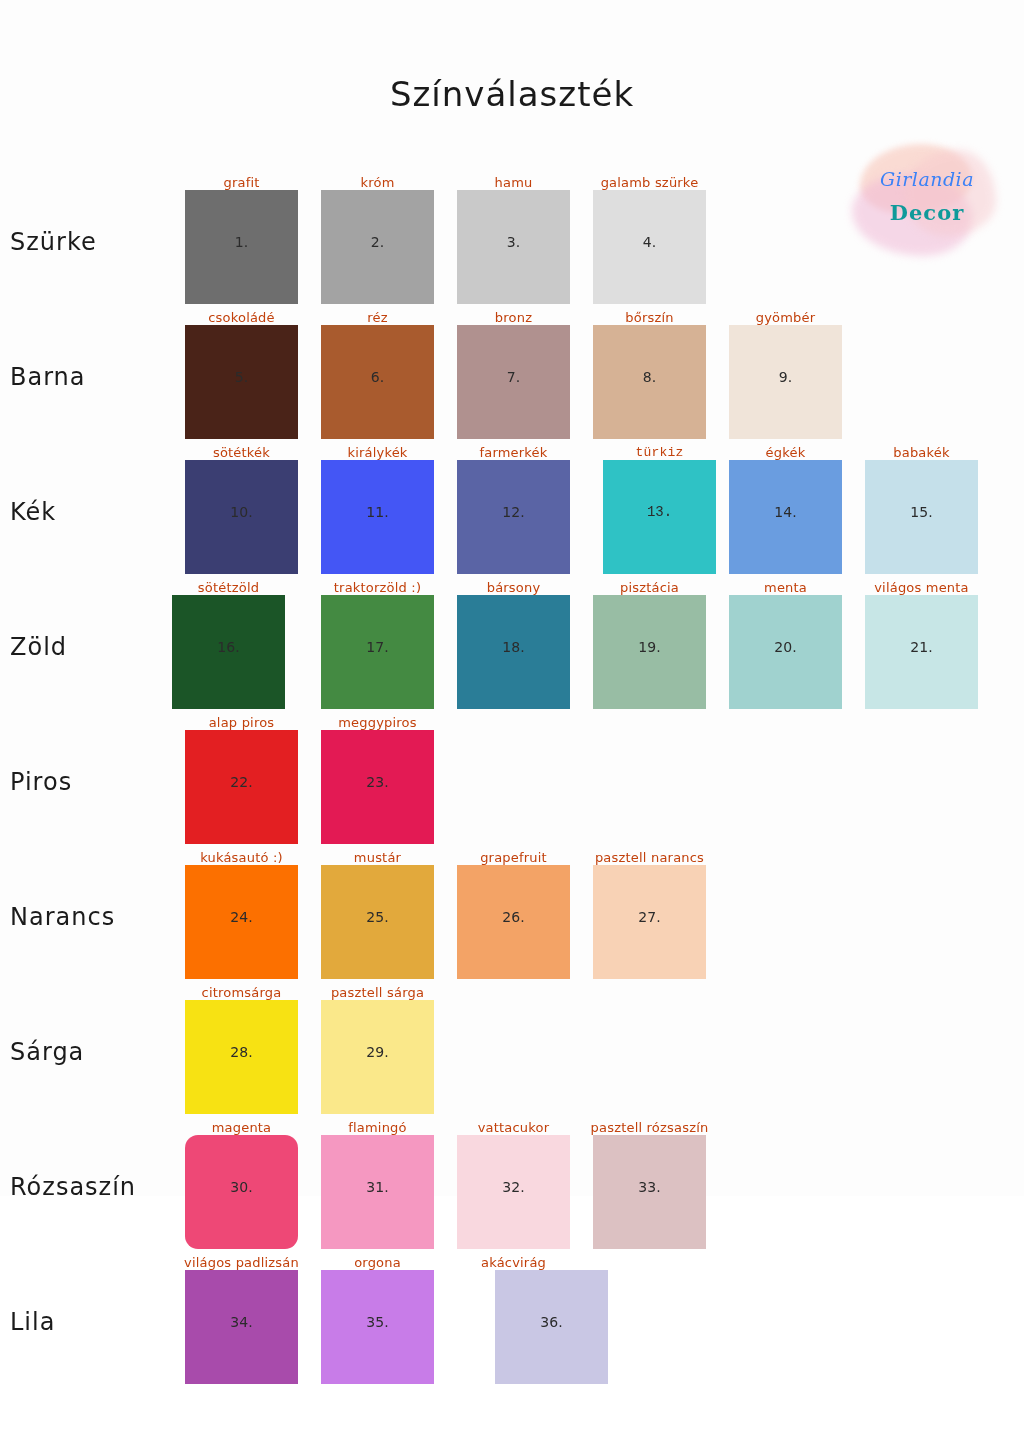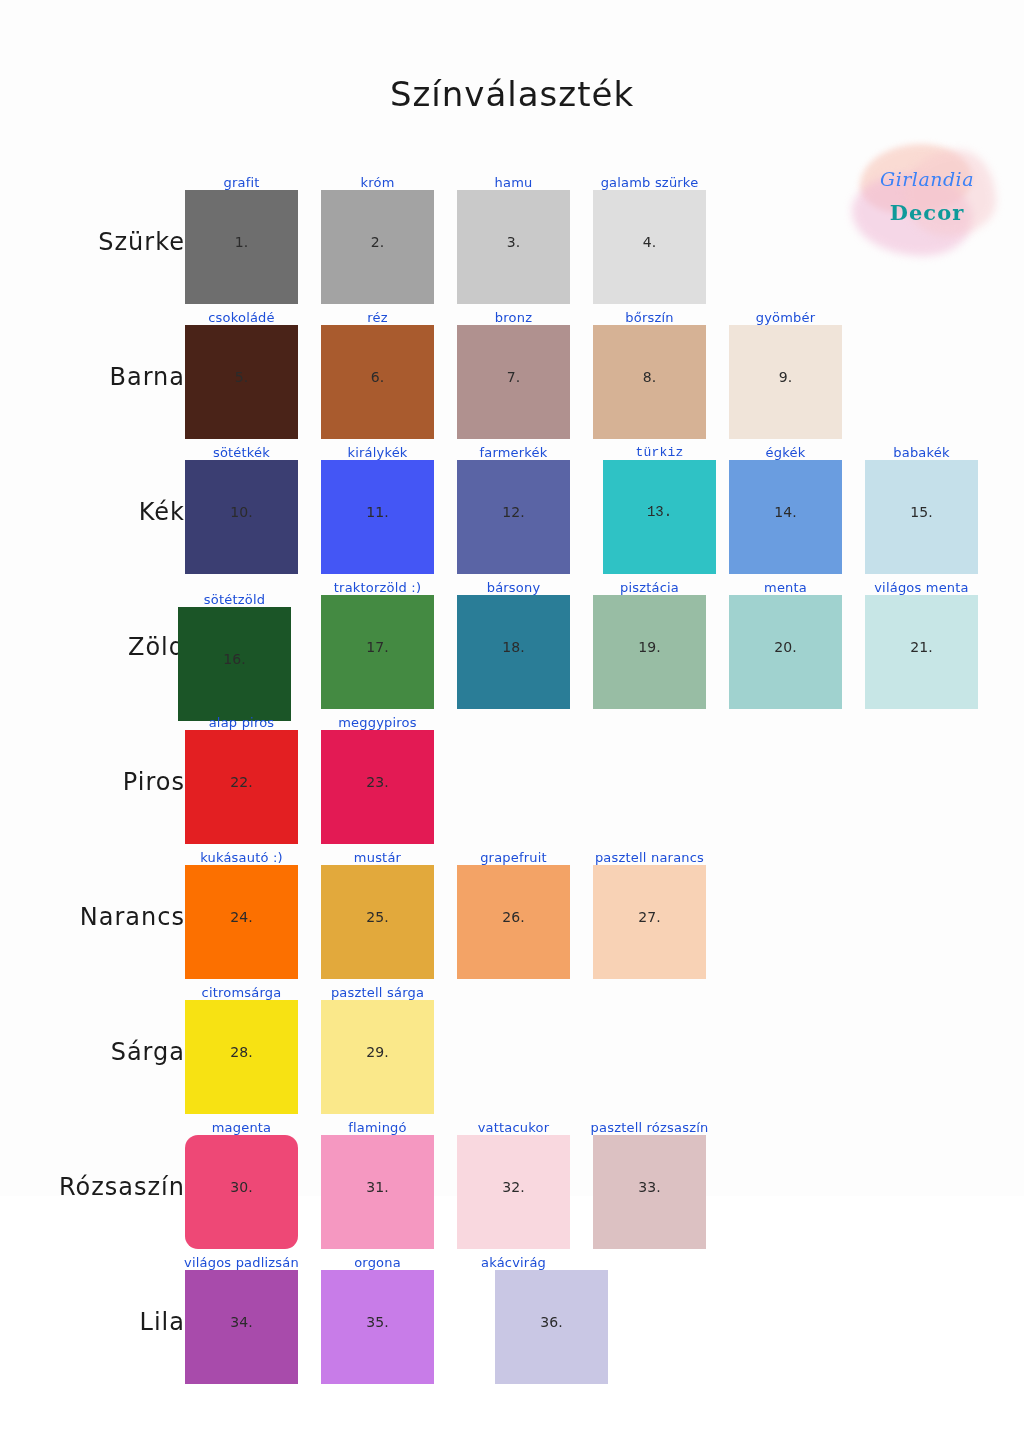--- a/index.html
+++ b/index.html
@@ -108,39 +108,39 @@
     position: absolute;
     left: 0;
     width: 1024px;
     height: 135px;
   }
   .row-label {
     position: absolute;
     left: 10px;
     top: 52px;
     width: 175px;
-    text-align: right;
+    text-align: left;
     font-size: 24px;
     color: #1b1b1b;
     letter-spacing: 1px;
   }
   .cell {
     position: absolute;
     top: 0;
     width: 113px;
     height: 128px;
   }
   .cell-name {
     position: absolute;
     left: -18px;
     top: -1px;
     width: 149px;
     text-align: center;
     font-size: 13px;
-    color: #1d4ed8;
+    color: #c2410c;
     white-space: nowrap;
     letter-spacing: .2px;
   }
   .swatch {
     position: absolute;
     left: 0;
     top: 14px;
     width: 113px;
     height: 114px;
   }
@@ -264,21 +264,21 @@
         </div>
         <div class="cell" style="left: 865px;">
           <div class="cell-name">babakék</div>
           <div class="swatch" style="background: rgb(197, 224, 234);">
             <div class="swatch-num">15.</div>
           </div>
         </div>
       </div>
       <div class="row" style="top: 581px;">
         <div class="row-label">Zöld</div>
-        <div class="cell" style="left: 178px; margin-top: 12px;">
+        <div class="cell" style="left: 172px;">
           <div class="cell-name">sötétzöld</div>
           <div class="swatch" style="background: rgb(27, 85, 39);">
             <div class="swatch-num">16.</div>
           </div>
         </div>
         <div class="cell" style="left: 321px;">
           <div class="cell-name">traktorzöld :)</div>
           <div class="swatch" style="background: rgb(68, 138, 66);">
             <div class="swatch-num">17.</div>
           </div>

